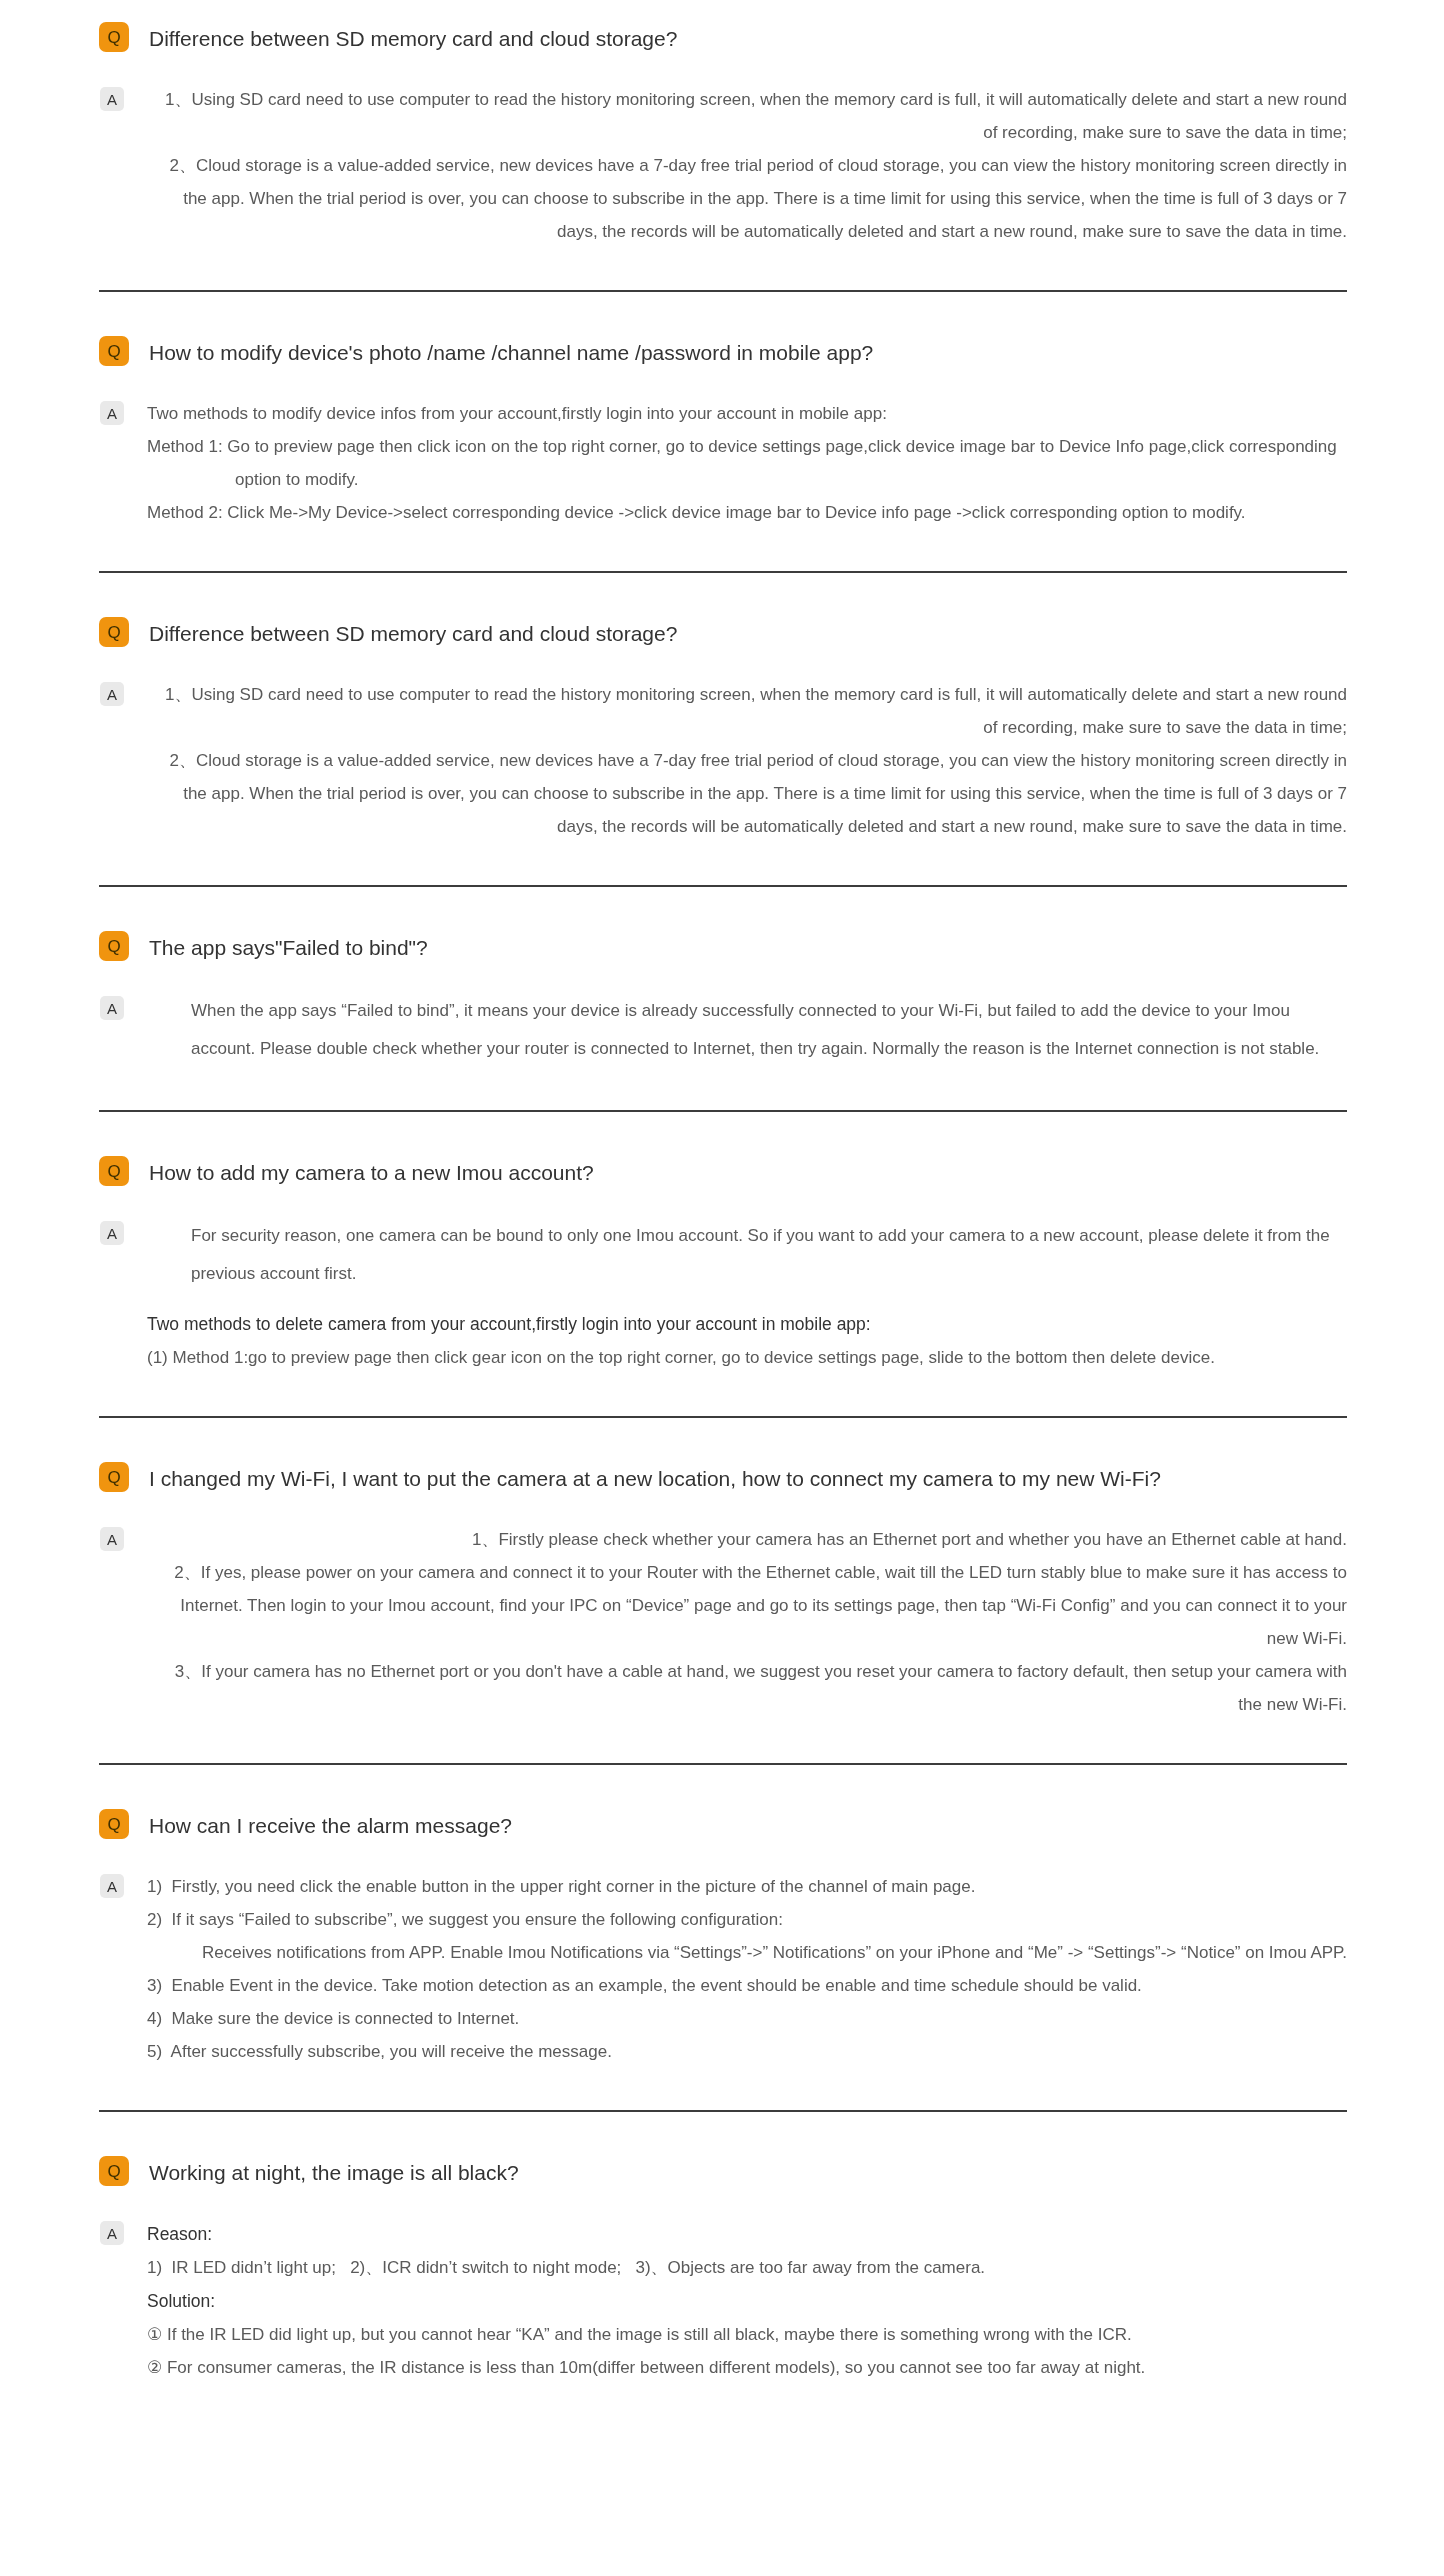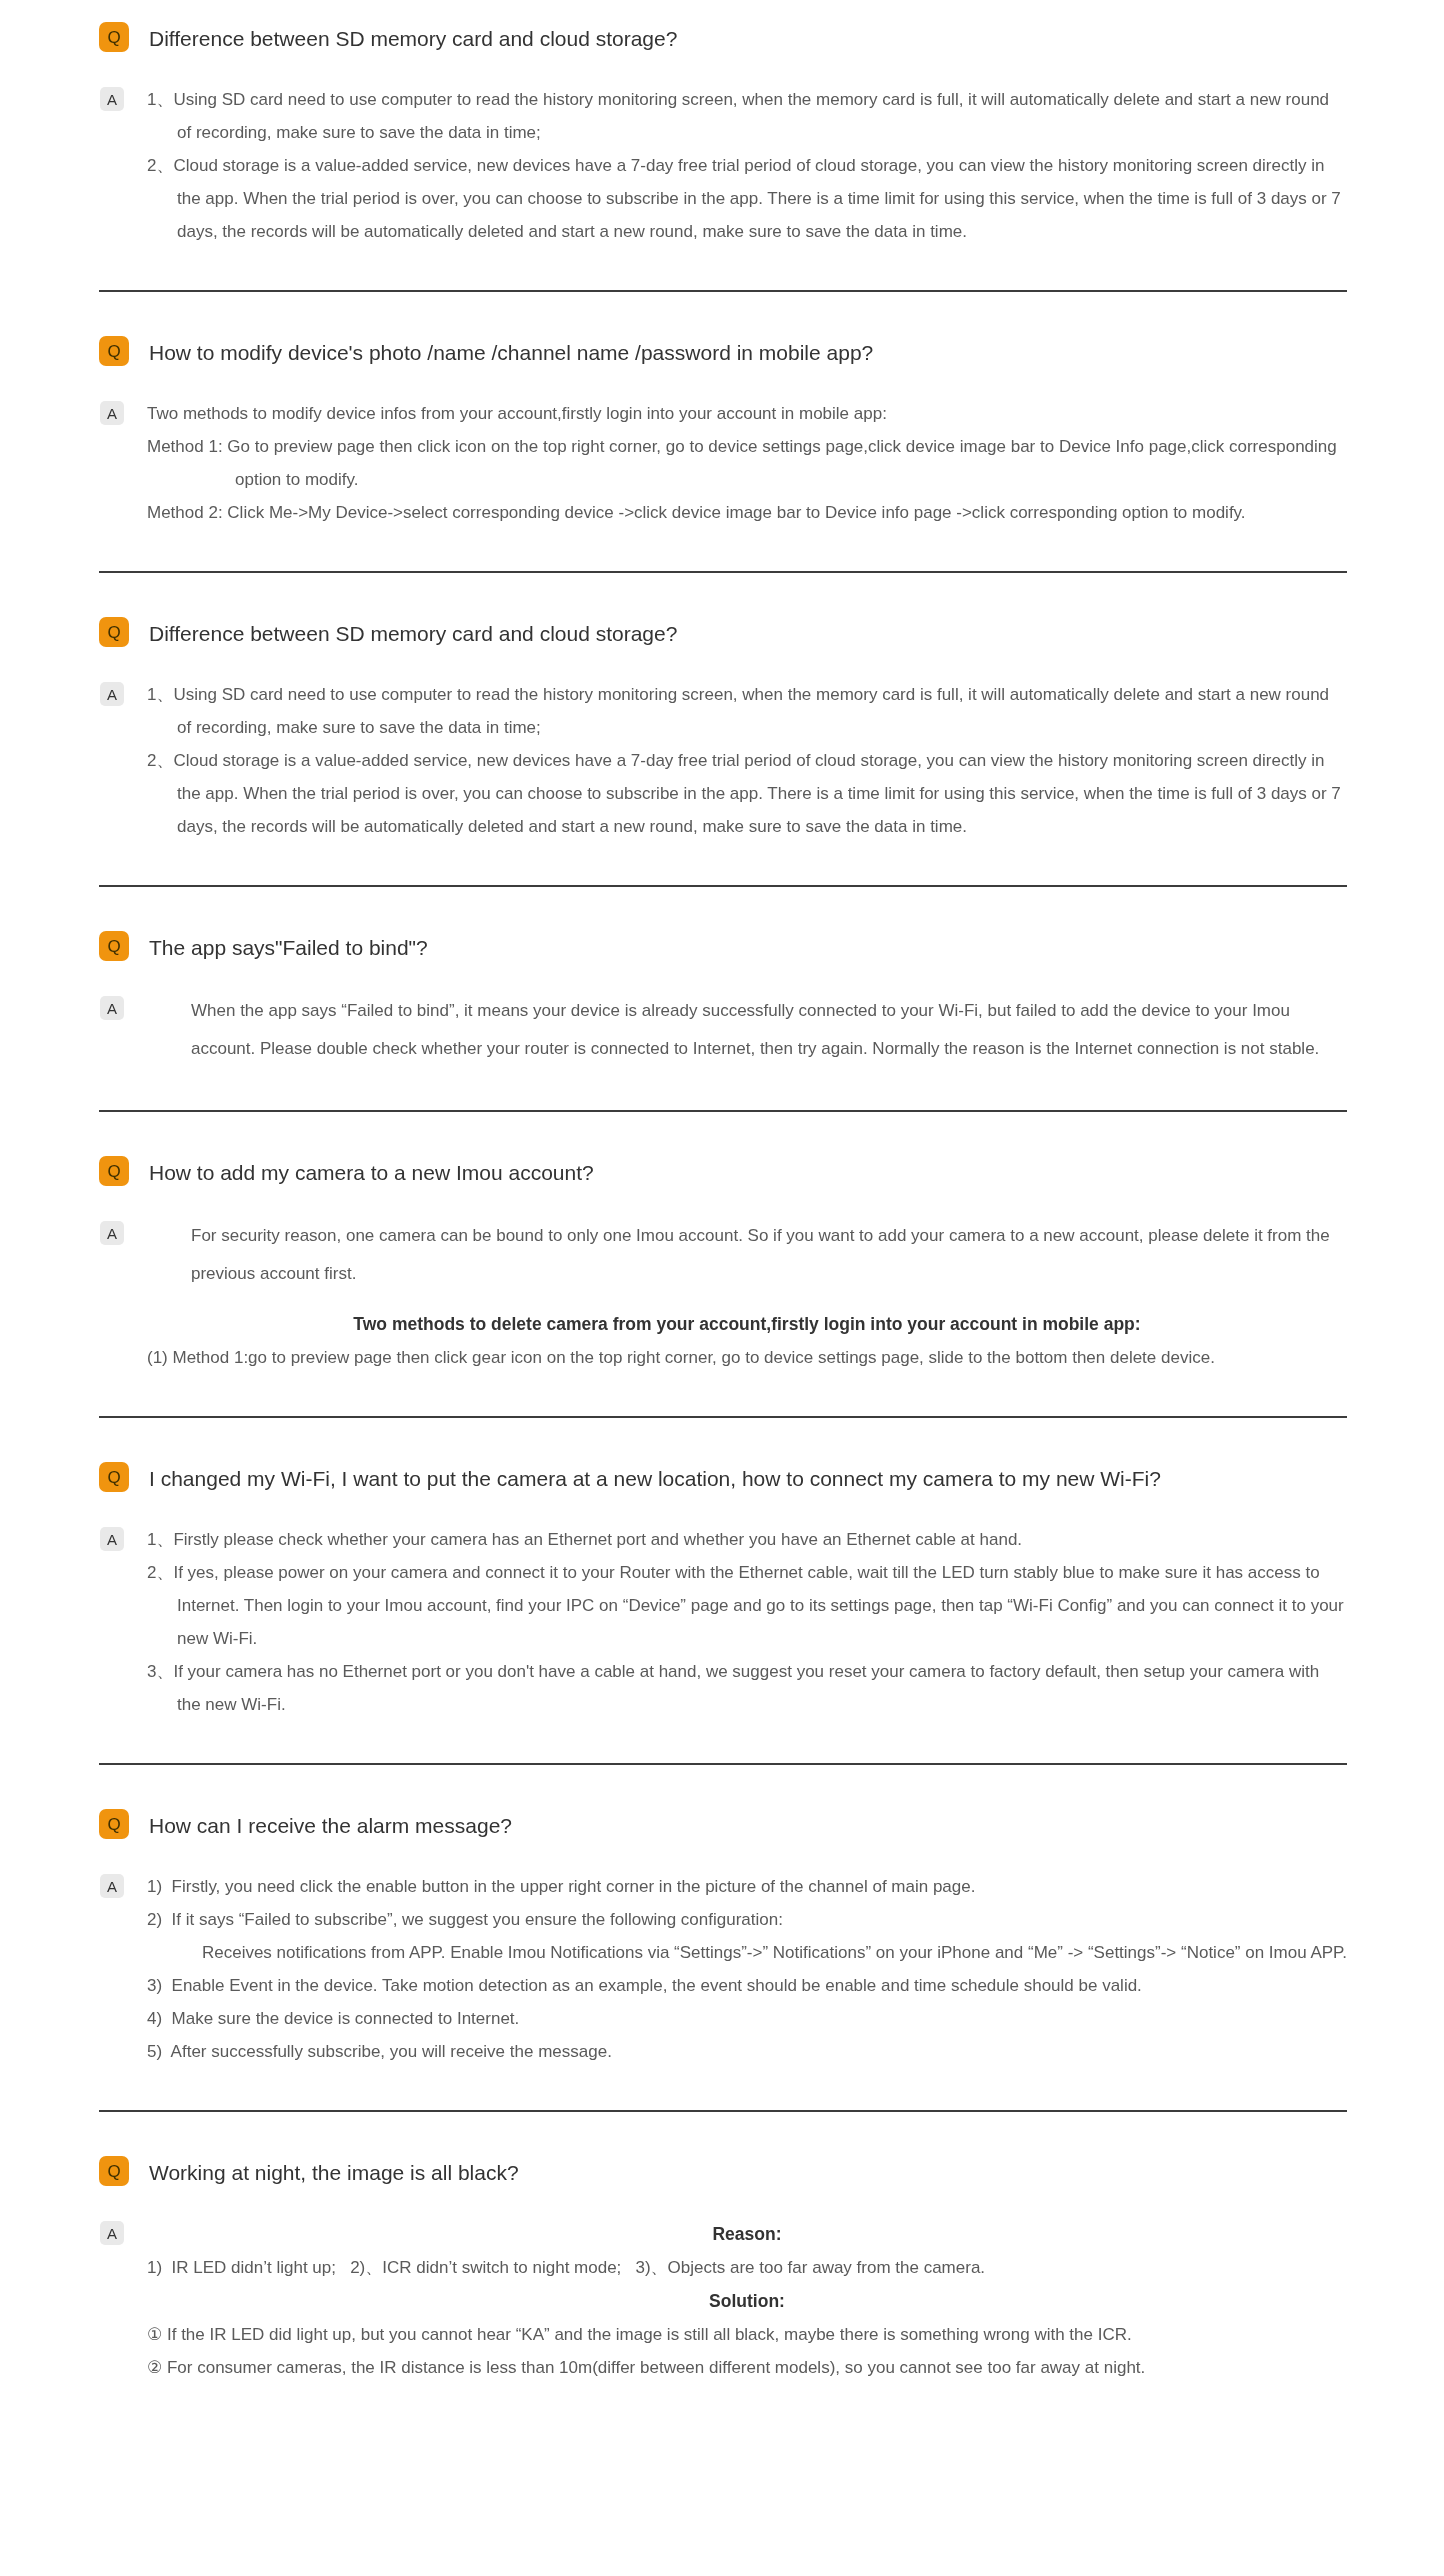--- a/index.html
+++ b/index.html
@@ -75,31 +75,30 @@
   }
   .a-content {
     font-size: 17px;
     line-height: 33px;
     color: var(--answer-text);
     max-width: 1232px;
   }
   .ab { white-space: pre-wrap; }
   .ab.plain  { }
   .ab.loose  { line-height: 38px; margin-left: 44px; }
-  .ab.num    { padding-left: 30px; text-indent: -30px; }
+  .ab.num    { padding-left: 30px; text-indent: -30px; text-align: right; }
   .ab.method { padding-left: 88px; text-indent: -88px; }
   .ab.item   { padding-left: 28px; text-indent: -28px; }
   .ab.circ   { padding-left: 28px; text-indent: -28px; }
   .ab.sub    { padding-left: 28px; text-align: right; }
   .ab.bold, .ab.bold-gap {
     color: var(--question-text);
-    font-weight: 700;
+    font-weight: 400;
     font-size: 17.5px;
     line-height: 34px;
-    text-align: center;
   }
   .ab.bold-gap { margin-top: 14px; }
   .divider {
     border: none;
     border-top: 2px solid var(--separator);
     margin: 42px 0 0 0;
   }
 </style>
 </head>
 <body>

